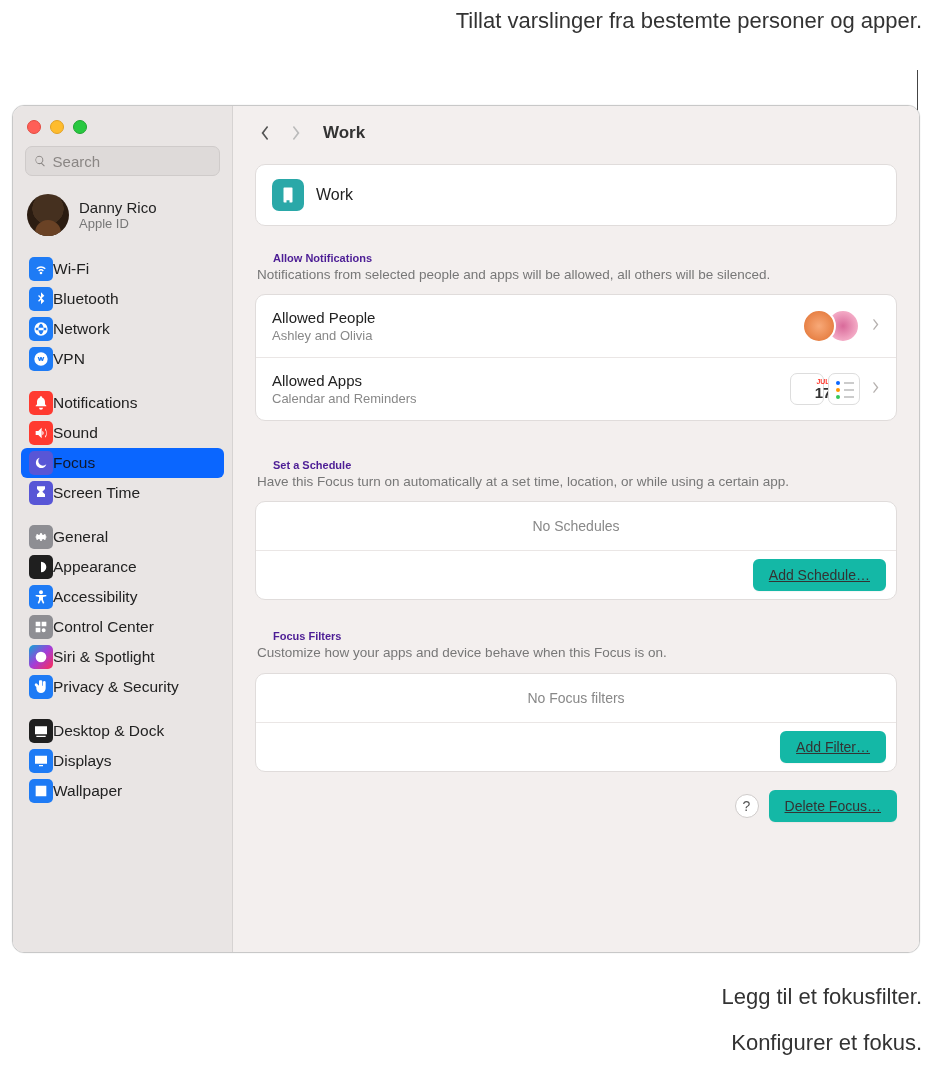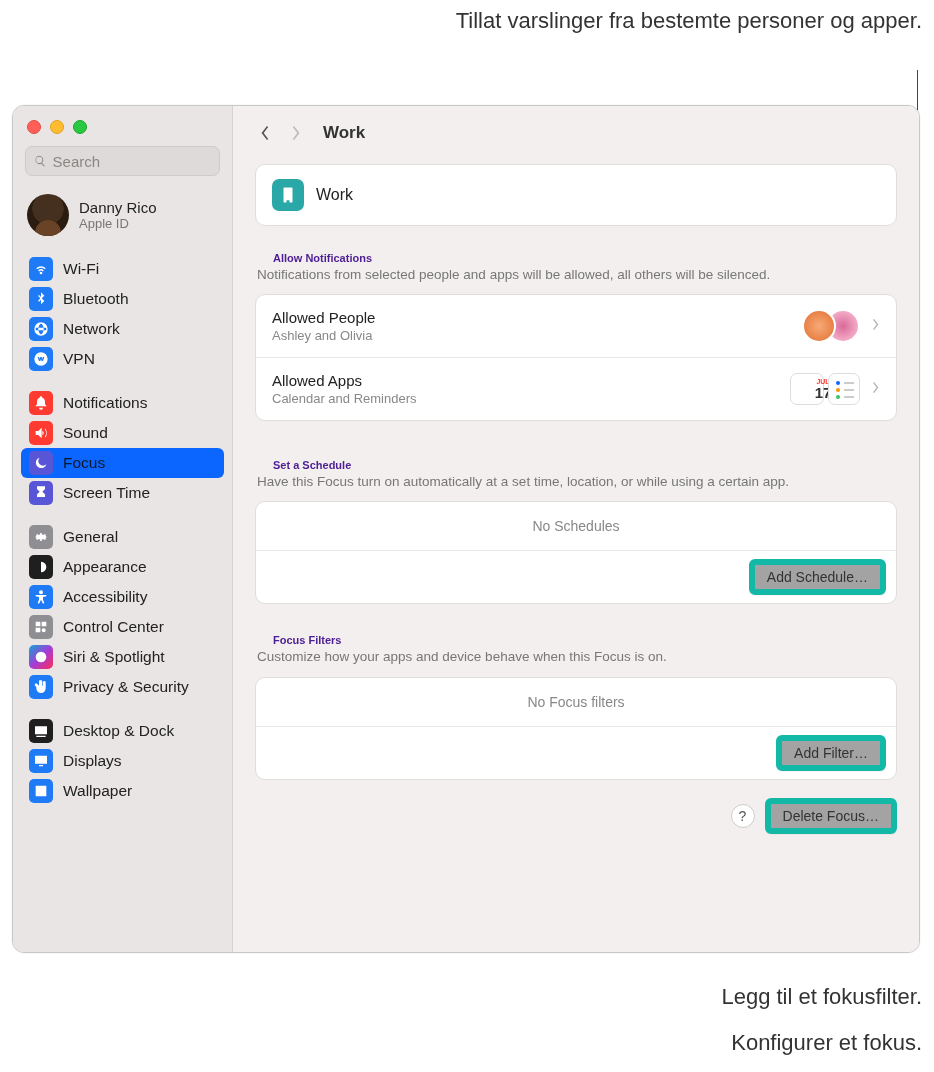--- a/index.html
+++ b/index.html
@@ -80,21 +80,21 @@
   }
   .avatar::after{
     content:""; position:absolute; left:8px; top:26px; width:26px; height:26px;
     background:#6a4225; border-radius:50%;
   }
   .account .name { font-size: 15px; color:#222; }
   .account .sub { font-size: 13px; color:#777; }
   .sidelist { padding: 4px 8px; overflow-y: auto; flex:1; }
   .group { margin-bottom: 14px; }
   .sideitem {
-    display: flex; align-items: center; gap: 10px;
+    display: flex; align-items: center; 
     padding: 4px 8px; border-radius: 6px;
     font-size: 15.5px; color:#222; cursor: default;
     height: 30px;
   }
   .sideitem.active { background:#0a66ff; color:#0f172a; }
   .sicon {
     width: 24px; height: 24px; border-radius: 5px;
     display:flex; align-items:center; justify-content:center;
     flex-shrink:0;
   }
@@ -158,23 +158,24 @@
   .ai-cal{background:#fff;border:1px solid #ddd;flex-direction:column;line-height:1;padding-left:32px;}
   .ai-cal .m{font-size:7px;color:#ff3b30;font-weight:600;}
   .ai-cal .d{font-size:15px;color:#333;}
   .ai-rem{background:#fff;border:1px solid #ddd;position:relative;}
   .ai-rem::before{content:"";position:absolute;left:7px;top:7px;width:4px;height:4px;border-radius:50%;background:#0a66ff;box-shadow:0 7px 0 #ff9500,0 14px 0 #34c759;}
   .ai-rem::after{content:"";position:absolute;left:15px;top:8px;width:10px;height:2px;background:#ccc;box-shadow:0 7px 0 #ccc,0 14px 0 #ccc;}
 
   .emptycard{text-align:center;padding:16px;color:#888;font-size:14px;}
   .cardfoot{border-top:1px solid #eae6e5;padding:8px 10px;display:flex;justify-content:flex-end;}
   .btn{
-    background:#a3a3a3;border:6px solid #14b8a6;border-radius:6px;
+    background:#14b8a6;border:4px solid #14b8a6;border-radius:6px;
     padding:4px 12px;font-size:14px;color:#333;
     box-shadow:0 1px 1px rgba(0,0,0,0.04);
+    text-decoration:underline;
   }
   .bottombar{display:flex;justify-content:flex-end;align-items:center;gap:10px;margin-top:18px;}
   .helpbtn{width:24px;height:24px;border-radius:50%;border:1px solid #cfcbca;background:#fff;display:flex;align-items:center;justify-content:center;font-size:14px;color:#555;}
 
   .callout-line{position:absolute;background:#444;}
 </style>
 </head>
 <body>
 
 <div class="annotation" style="top:6px; right:12px; width:480px;">Tillat varslinger fra bestemte personer og apper.</div>

